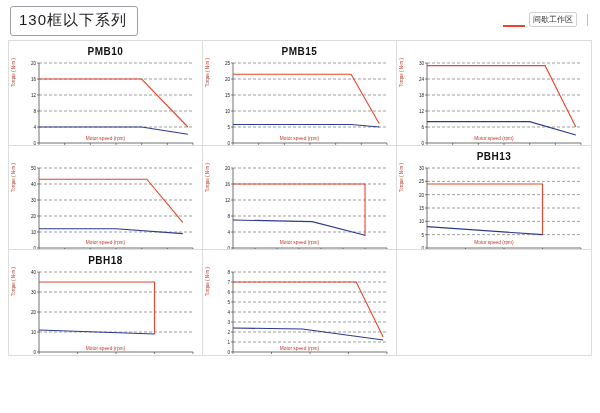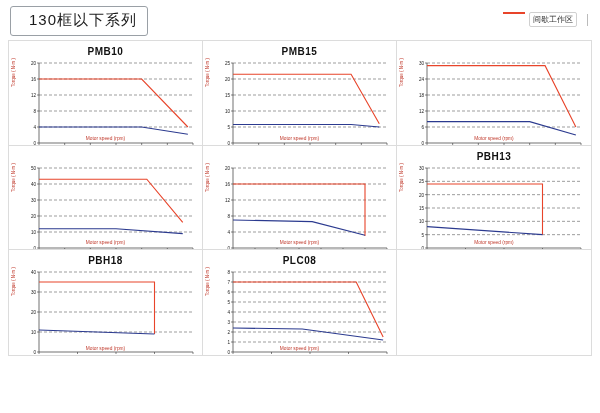--- a/index.html
+++ b/index.html
@@ -11,33 +11,33 @@
     position:relative;
   }
   
   .header{
     position:absolute;left:0;top:0;width:600px;height:38px;
   }
   .title-box{
     position:absolute;left:10px;top:6px;
     border:1px solid #9aa0a6;
     border-radius:3px;
-    padding:4px 10px 5px 18px;
+    padding:4px 10px 5px 8px;
     font-size:15px;
     color:#1a1a1a;
     background:#ffffff;
     letter-spacing:1px;
     text-align:right;
   }
   .legend{
     position:absolute;right:8px;top:12px;
     display:flex;align-items:center;gap:6px;
     font-size:8px;color:#333;
   }
-  .legend .item{display:flex;align-items:flex-start;gap:4px;}
+  .legend .item{display:flex;align-items:flex-end;gap:4px;}
   .legend .swatch{display:inline-block;width:22px;height:2px;}
   .legend .sep{width:1px;height:12px;background:#bbb;margin:0 4px;}
   .legend .lbl{border:1px solid #d0d0d0;padding:1px 3px;border-radius:2px;}
 
   
   .grid{
     position:absolute;left:8px;top:40px;
     width:584px;height:316px;
     display:grid;
     grid-template-columns:repeat(3,1fr);
@@ -387,21 +387,20 @@
           <line x1="145.5" y1="86" x2="145.5" y2="88" stroke="#333" stroke-width="0.6"></line>
           <text x="145.5" y="93.5" text-anchor="middle" font-size="4.6" fill="#222" font-family="&quot;Liberation Sans&quot;, sans-serif">3000</text>
           <line x1="184" y1="86" x2="184" y2="88" stroke="#333" stroke-width="0.6"></line>
           <text x="184" y="93.5" text-anchor="middle" font-size="4.6" fill="#222" font-family="&quot;Liberation Sans&quot;, sans-serif">4000</text>
           <polyline points="30.00,16.00 145.50,16.00 145.50,68.00" fill="none" stroke="#e8442a" stroke-width="1.1"></polyline>
           <polyline points="30.00,64.00 145.50,68.00" fill="none" stroke="#2b3a8f" stroke-width="1.1"></polyline>
         </svg>
       </div>
     </div>
     <div class="cell">
-      <div class="chart-title">PLC08</div>
       <div class="ylabel">Torque ( N·m )</div>
       <div class="xlabel">Motor speed (rpm)</div>
       <div class="plot-wrap">
         <svg width="194" height="100" viewBox="0 0 194 100">
           <line x1="30" y1="76" x2="184" y2="76" stroke="#3a3a3a" stroke-width="0.5" stroke-dasharray="3 2"></line>
           <line x1="30" y1="66" x2="184" y2="66" stroke="#3a3a3a" stroke-width="0.5" stroke-dasharray="3 2"></line>
           <line x1="30" y1="56" x2="184" y2="56" stroke="#3a3a3a" stroke-width="0.5" stroke-dasharray="3 2"></line>
           <line x1="30" y1="46" x2="184" y2="46" stroke="#3a3a3a" stroke-width="0.5" stroke-dasharray="3 2"></line>
           <line x1="30" y1="36" x2="184" y2="36" stroke="#3a3a3a" stroke-width="0.5" stroke-dasharray="3 2"></line>
           <line x1="30" y1="26" x2="184" y2="26" stroke="#3a3a3a" stroke-width="0.5" stroke-dasharray="3 2"></line>

